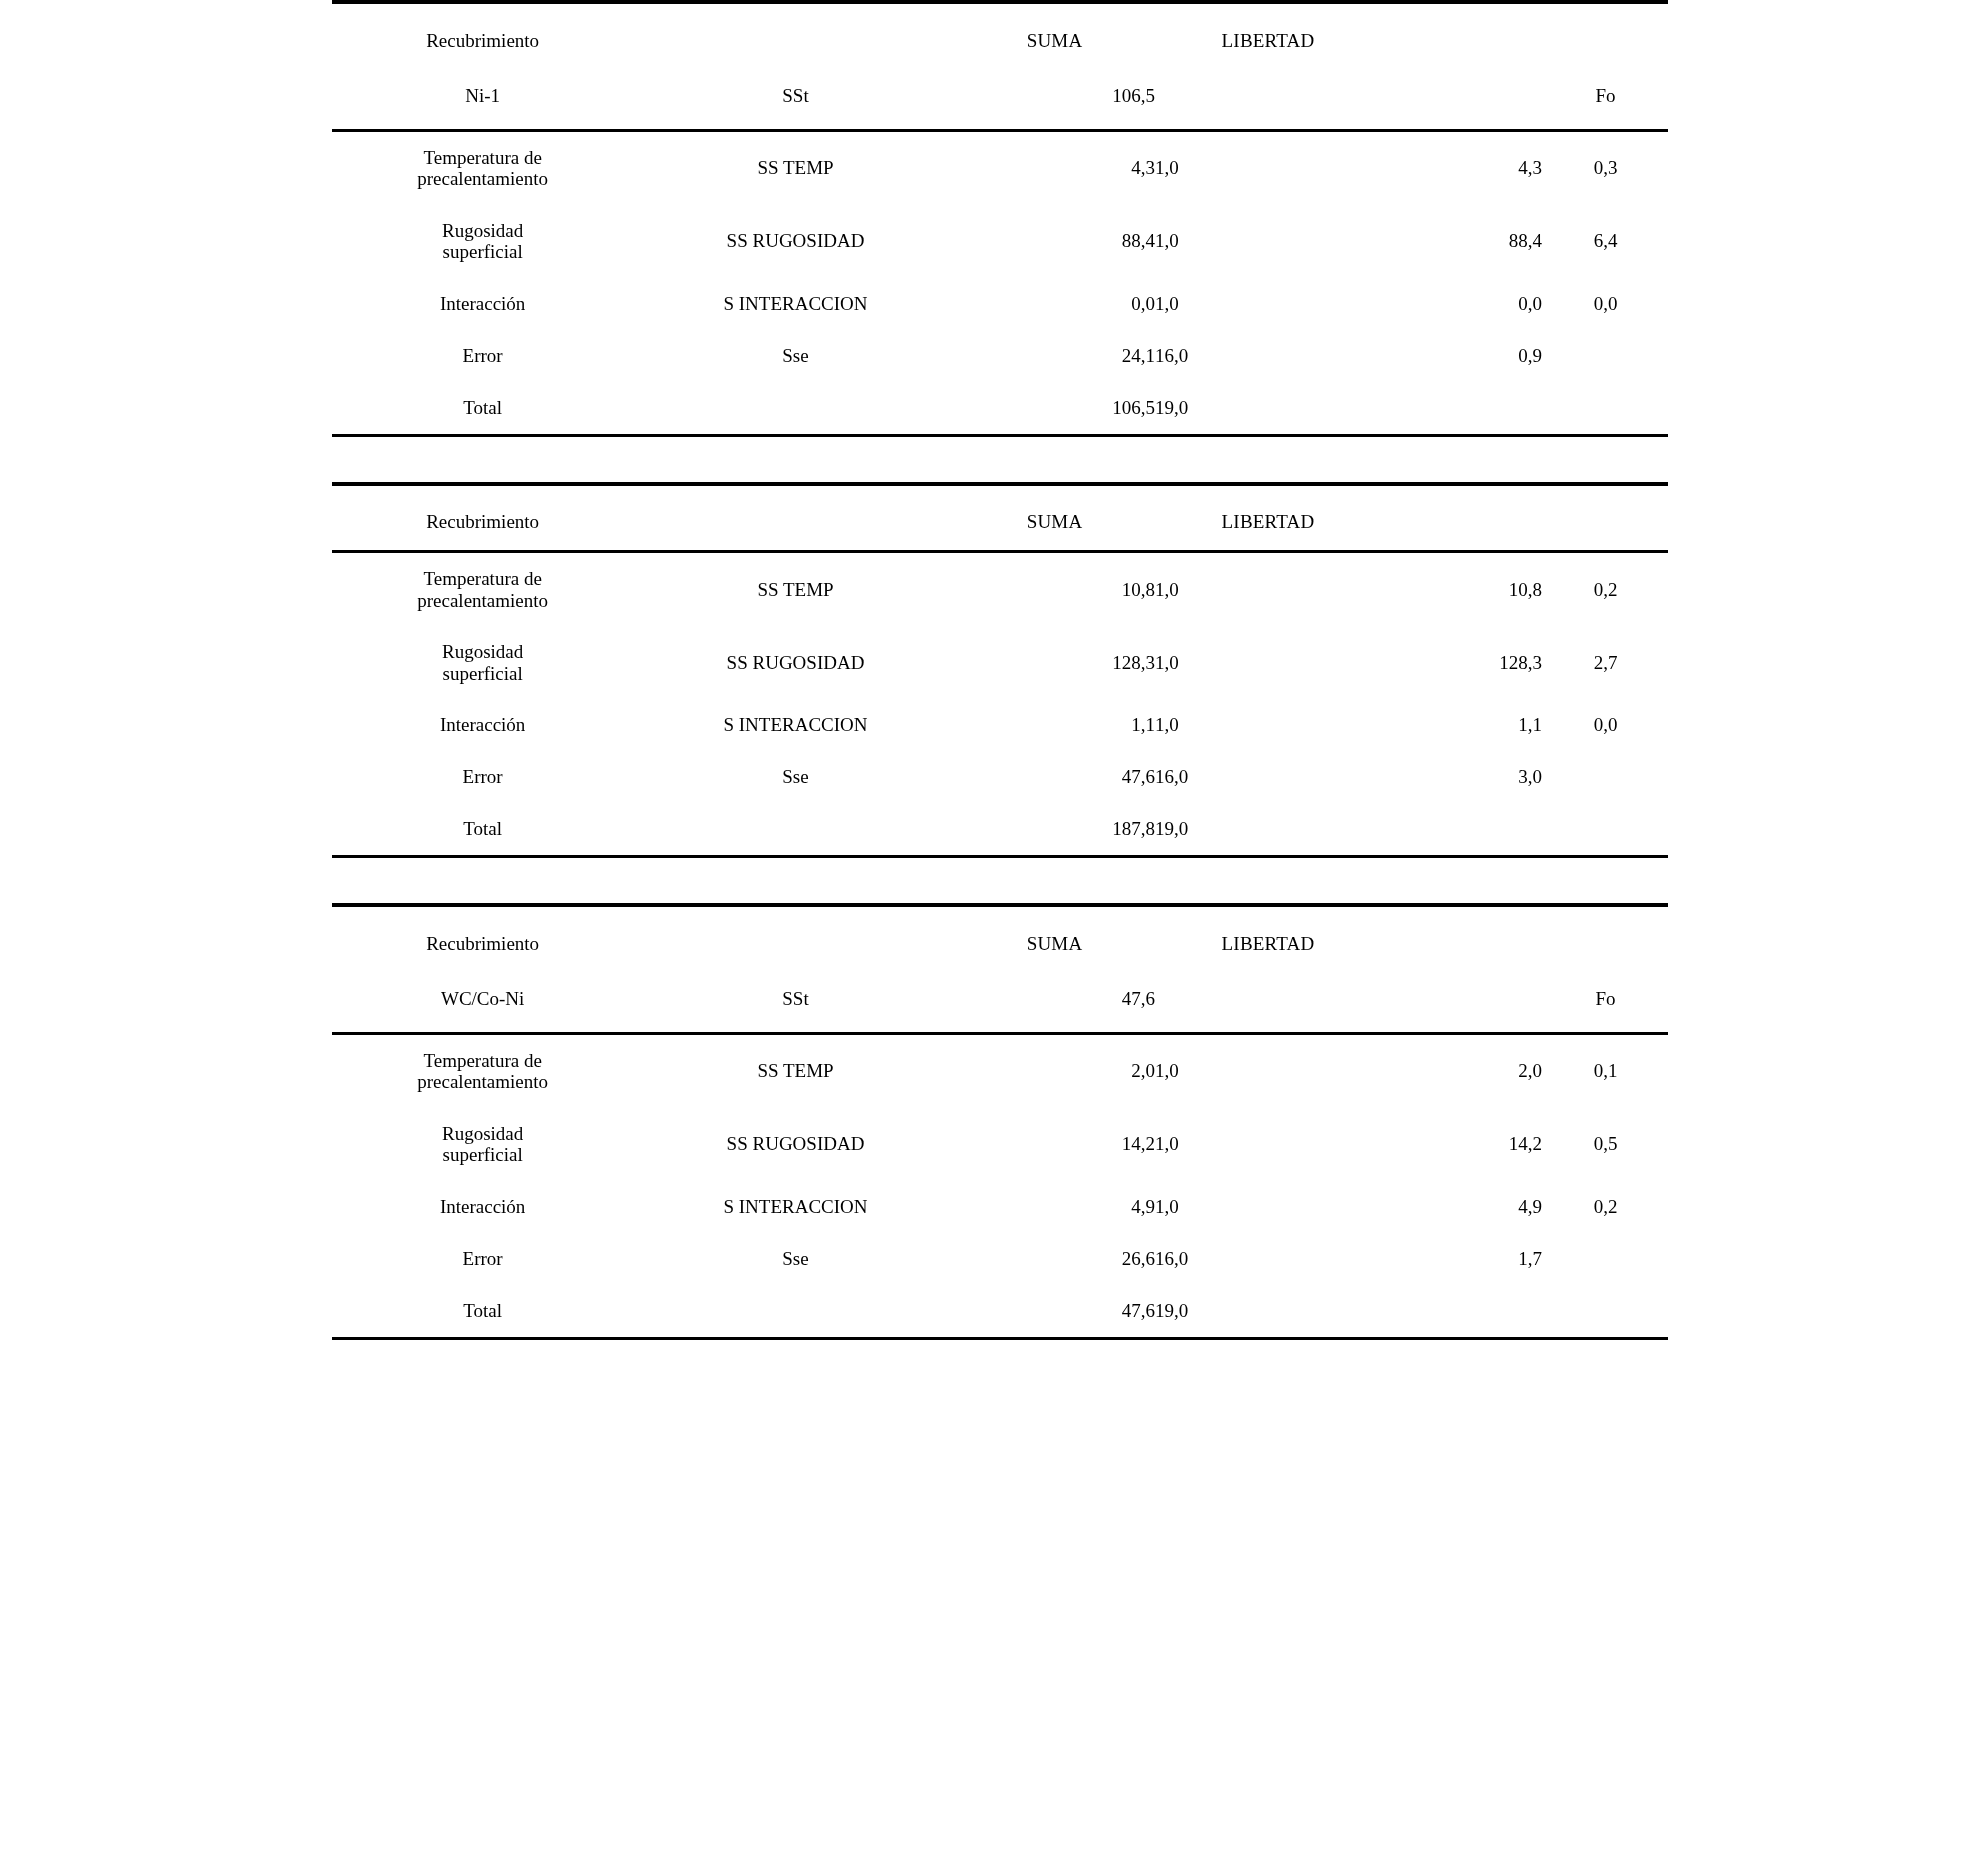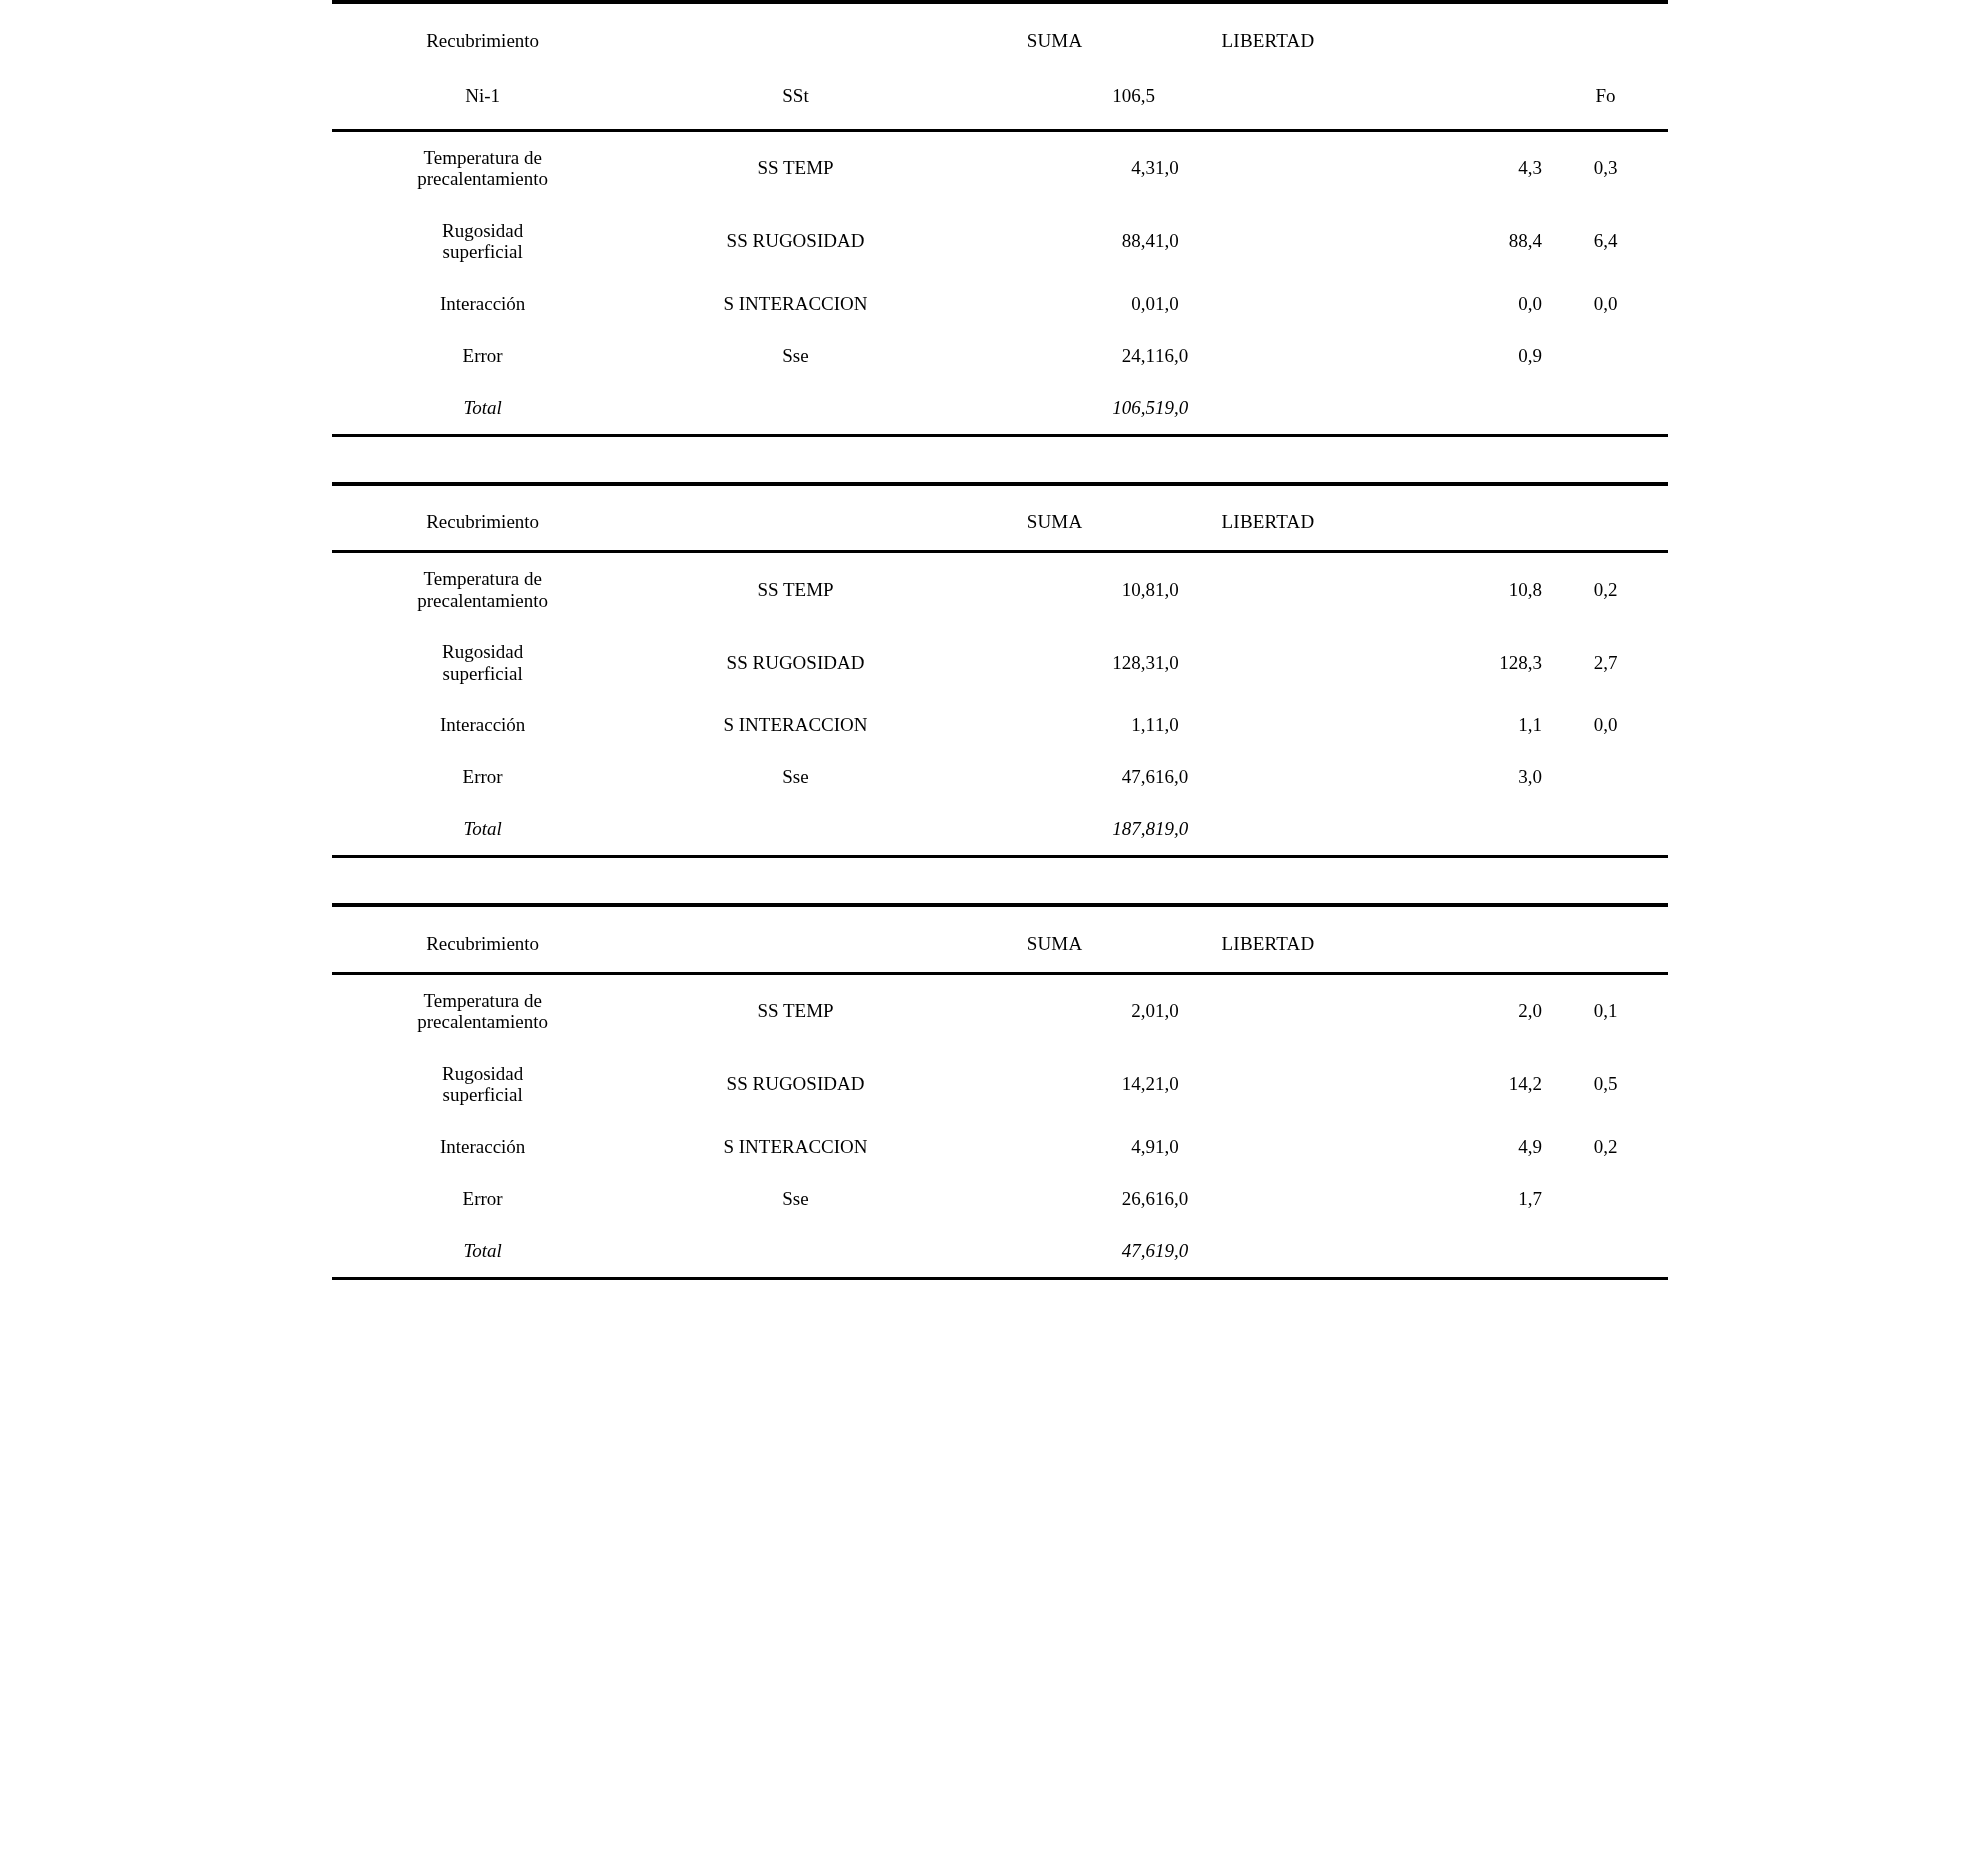--- a/index.html
+++ b/index.html
@@ -49,21 +49,21 @@
   table.anova td, table.anova th {
     padding: 0;
     margin: 0;
     font-weight: normal;
     vertical-align: middle;
   }
 
   
   .rule-top td { border-top: 4.3px solid #000; }
   .rule-mid td { border-top: 3px solid #000; }
-  .rule-bot td { border-bottom: 3px solid #000; font-style: italic; }
+  .rule-bot td { border-bottom: 3px solid #000; }
 
   tr.hdr-a td { height: 56px; padding-top: 8.5px; }
   tr.hdr-b td { height: 54px; padding-bottom: 6.1px; }
   tr.datarow td { height: 52px; }
   tr.datarow.tall td { height: 73px; }
 
   .c-label-cell {
     text-align: center;
     padding-right: 3.7px !important;
   }
@@ -261,20 +261,28 @@
       </colgroup>
       <tbody>
         <tr class="hdr-a rule-top">
           <td class="c-label-cell">Recubrimiento</td>
           <td class="c-term-cell"></td>
           <td class="hdr-suma">SUMA</td>
           <td class="hdr-libertad">LIBERTAD</td>
           <td class="c-ms-cell"></td>
           <td class="c-fo-cell"></td>
         </tr>
+        <tr class="hdr-b">
+          <td class="c-label-cell">WC/Co-Ni</td>
+          <td class="c-term-cell">SSt</td>
+          <td class="c-suma-cell">47,6</td>
+          <td class="c-libertad-cell"></td>
+          <td class="c-ms-cell"></td>
+          <td class="hdr-fo">Fo</td>
+        </tr>
 
         <tr class="datarow tall rule-mid">
           <td class="c-label-cell">
             <span class="two-line">Temperatura de</span>
             <span class="two-line">precalentamiento</span>
           </td>
           <td class="c-term-cell">SS TEMP</td>
           <td class="c-suma-cell">2,0</td>
           <td class="c-libertad-cell">1,0</td>
           <td class="c-ms-cell">2,0</td>

